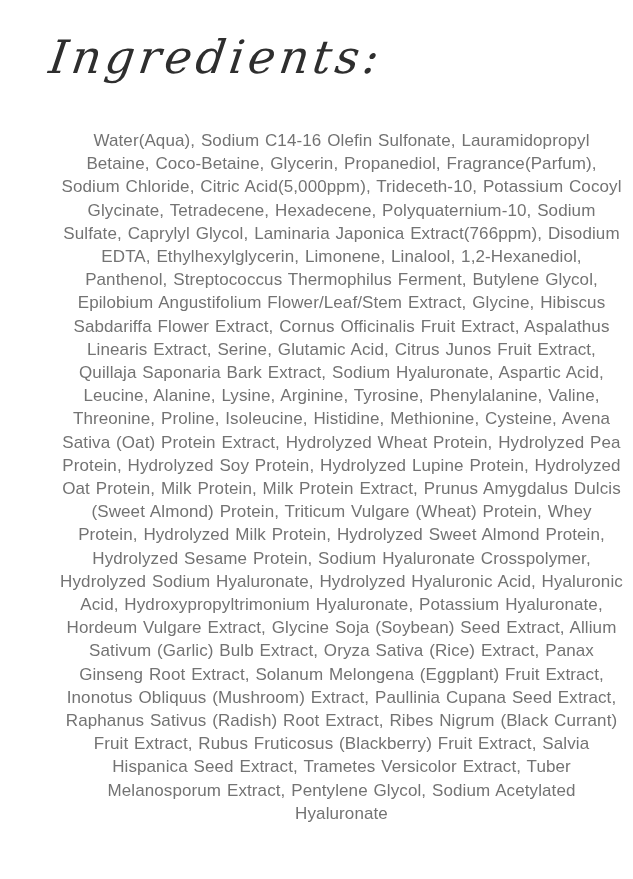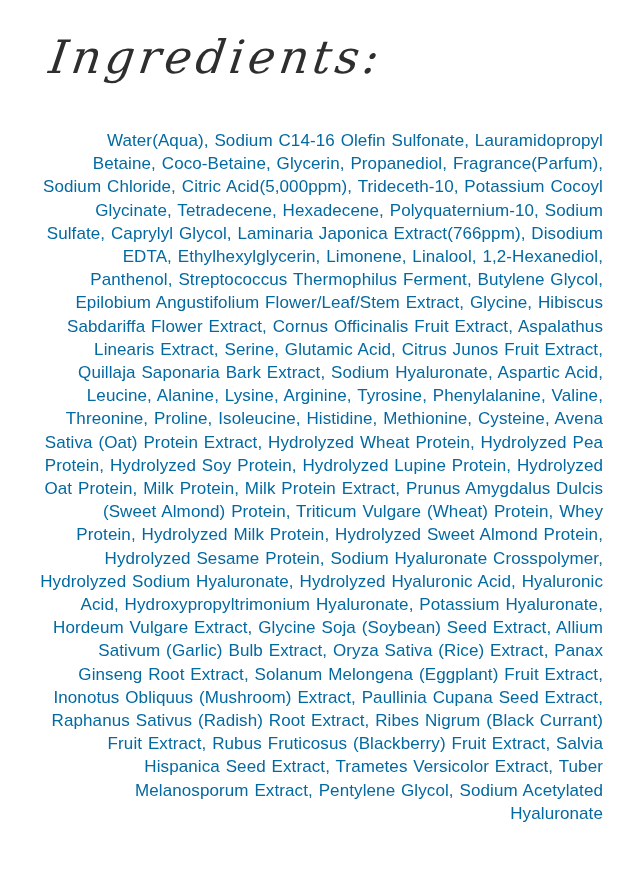--- a/index.html
+++ b/index.html
@@ -29,28 +29,28 @@
     font-style: italic;
     font-weight: 400;
     font-size: 46px;
     letter-spacing: 4px;
     color: #2e2e2e;
     transform: skewX(-8deg);
     transform-origin: left bottom;
     white-space: nowrap;
   }
   .ingredients {
-    margin: 15px 30px 0 40px;
+    margin: 15px 30px 0 60px;
     width: 563px;
     font-family: "Liberation Sans", sans-serif;
     font-size: 17px;
     line-height: 23.2px;
     letter-spacing: 0.1px;
-    color: #0369a1;
-    text-align: right;
+    color: #737373;
+    text-align: center;
     word-spacing: 1px;
   }
 </style>
 </head>
 <body>
 
 <div class="page">
   <div class="heading-wrap">
     <span class="heading">Ingredients:</span>
   </div>

